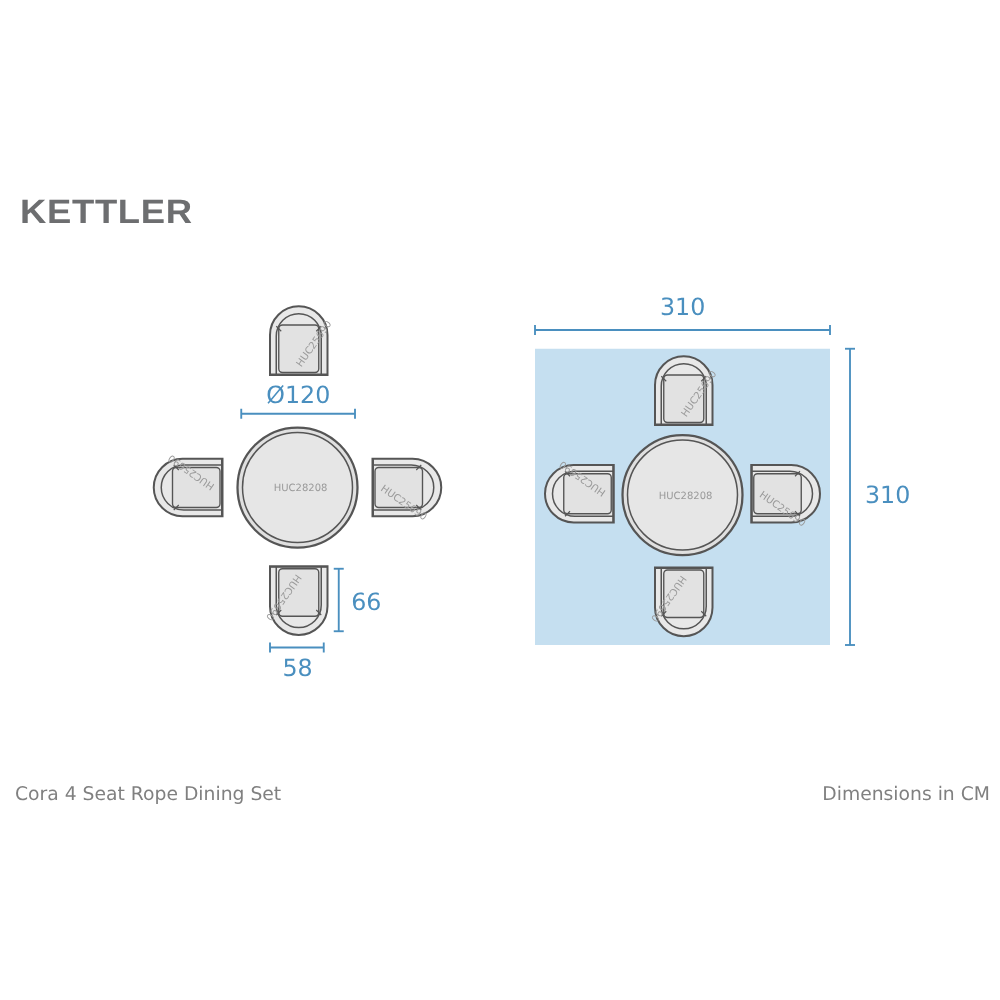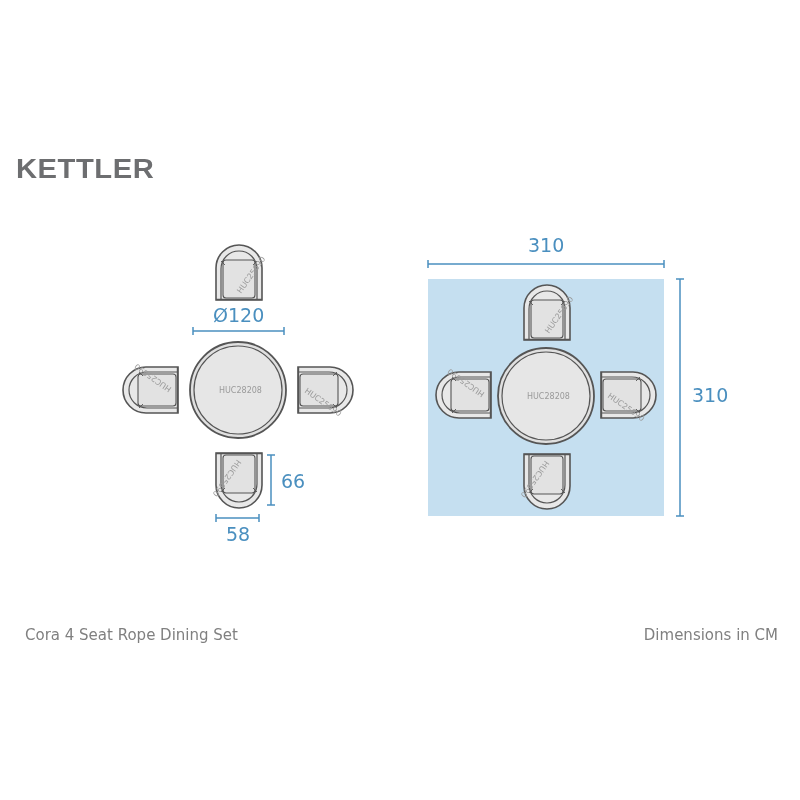--- a/index.html
+++ b/index.html
@@ -6,22 +6,22 @@
     body { width: 800px; height: 800px; position: relative; overflow: hidden;
            font-family: "DejaVu Sans", "Liberation Sans", sans-serif; }
     .logo { position: absolute; left: 16px; top: 154px; font-family: "Liberation Sans", sans-serif;
             font-weight: 900; font-size: 27px; letter-spacing: 0.5px; color: #6d6e70;
             transform: scaleX(1.08); transform-origin: left center; }
     svg.diagram { position: absolute; left: 0; top: 0; width: 800px; height: 800px; }
     .dim-text { font-family: "DejaVu Sans", sans-serif; font-size: 19px; fill: #4a8fbf; }
     .code-text { font-family: "DejaVu Sans", sans-serif; font-size: 8px; fill: #9a9a9a; }
     .caption { position: absolute; top: 626px; font-family: "DejaVu Sans", sans-serif;
                font-size: 15px; color: #808080; }
-    .caption.left { left: 25px; }
-    .caption.right { right: 22px; }
+    .caption.left { left: 12px; }
+    .caption.right { right: 8px; }
   </style>
 </head>
 <body>
 
 <div class="logo">KETTLER</div>
 
 <svg class="diagram" viewBox="0 0 800 800" xmlns="http://www.w3.org/2000/svg">
   <defs>
 
     <g id="chair">

